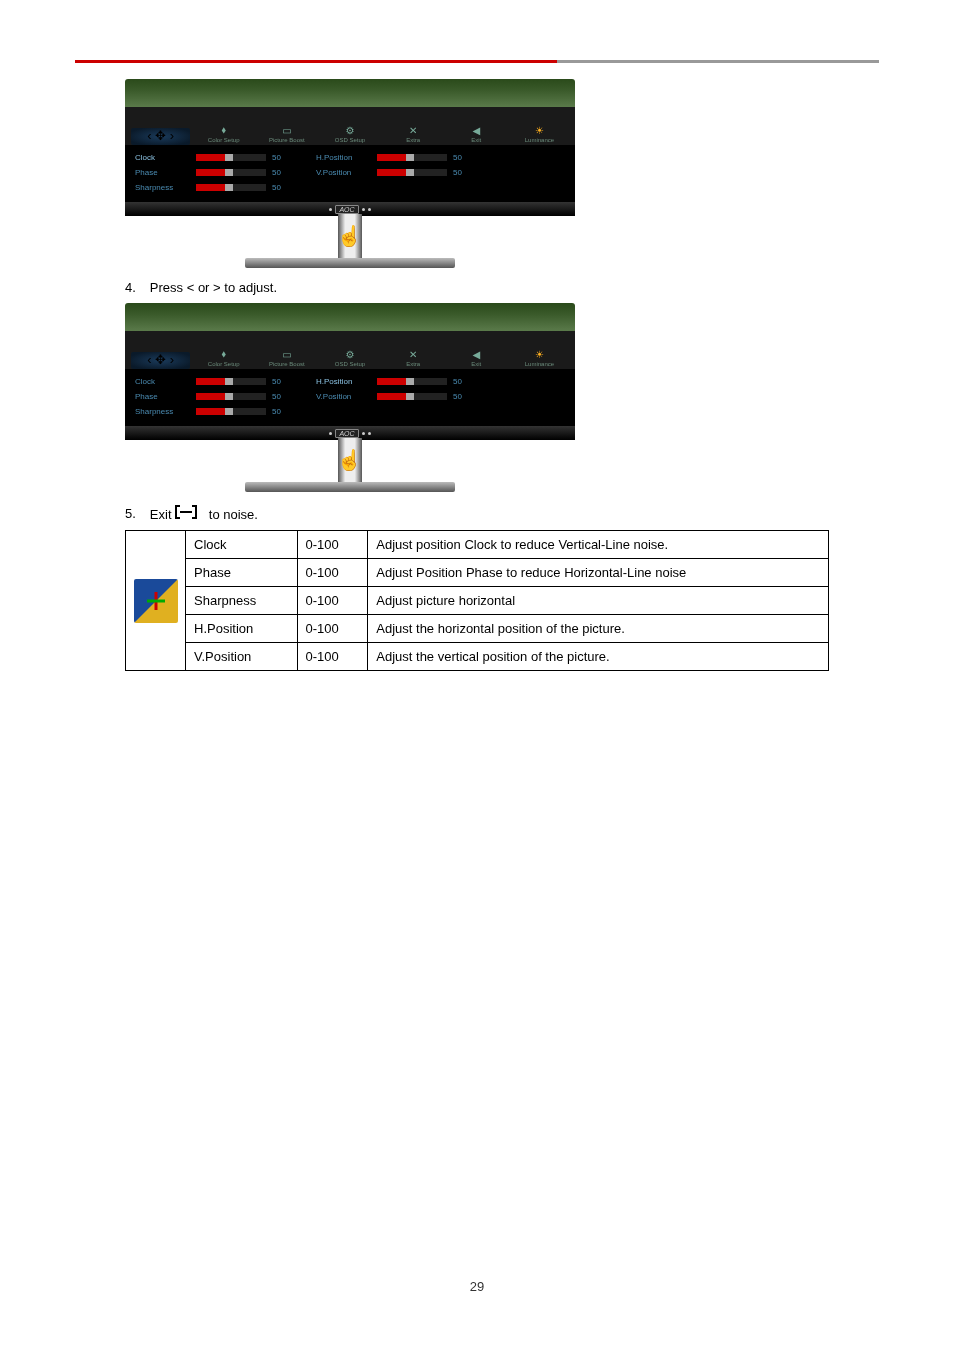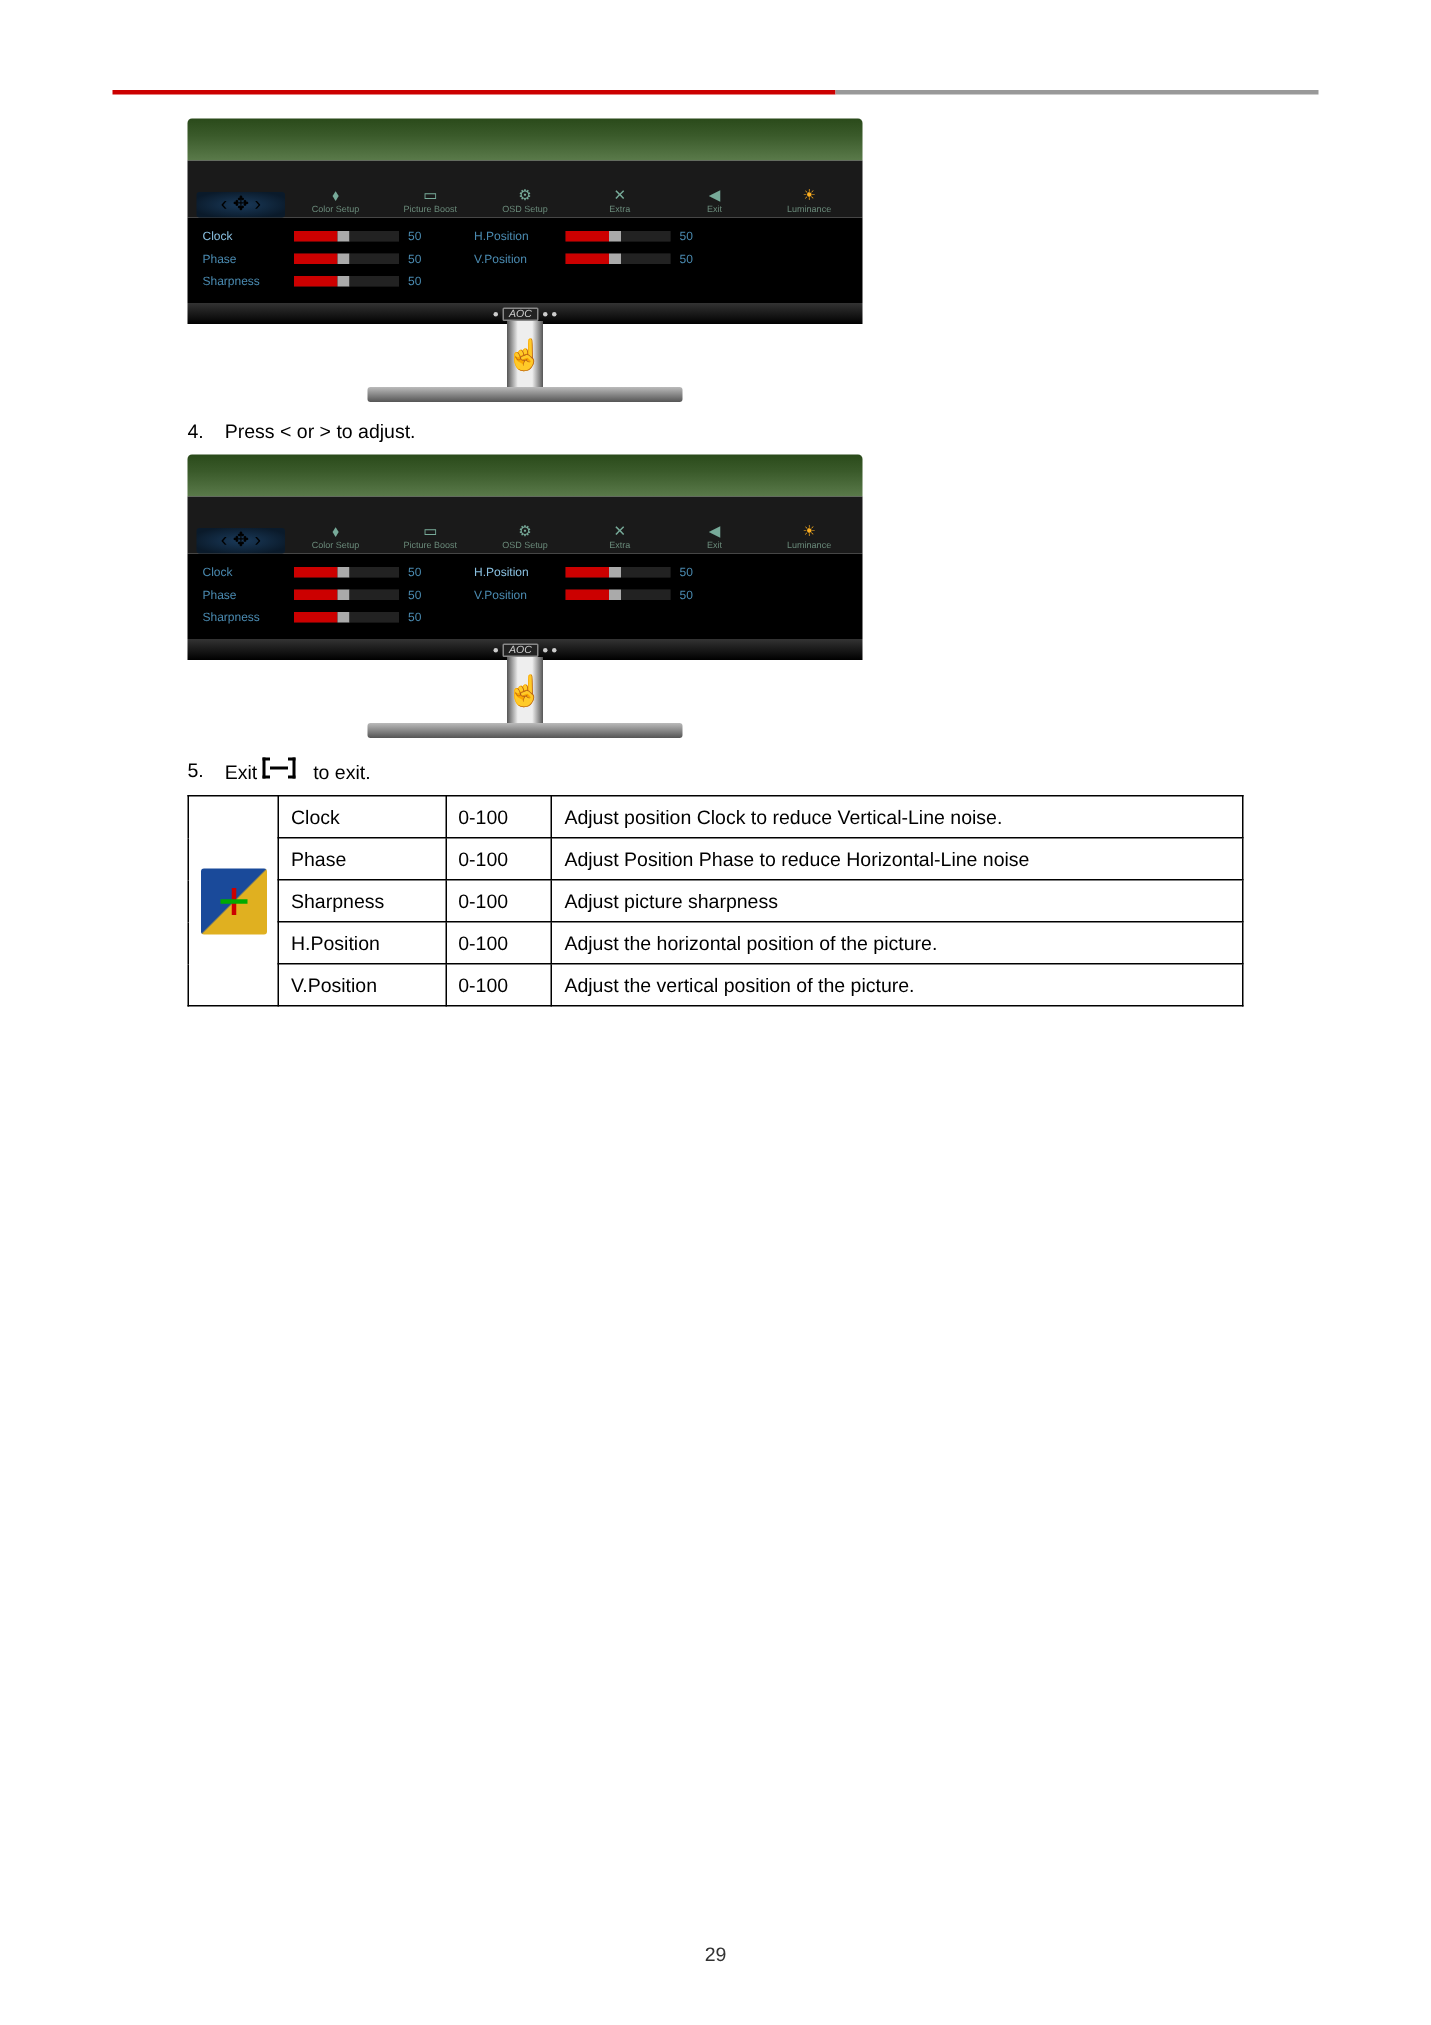--- a/index.html
+++ b/index.html
@@ -194,21 +194,21 @@
     content: "";
     position: absolute;
     left: 50%; top: 50%;
     width: 18px; height: 3px;
     background: #0a0;
     transform: translate(-50%, -50%);
   }
 
   .footer {
     position: absolute;
-    bottom: 40px;
+    bottom: 56px;
     left: 0;
     width: 100%;
     text-align: center;
     font-size: 13px;
     color: #333;
   }
 </style>
 </head>
 <body>
 
@@ -421,21 +421,21 @@
 <div class="step">
   <span class="num">5.</span>
   <span>
     <span>Exit </span>
     <span class="auto-icon">
       <span class="brk left"></span>
         <span class="bar"></span>
         <span class="bar"></span>
         <span class="brk right"></span>
     </span>
-    <span> to exit.</span>
+    <span> to noise.</span>
   </span>
 </div>
 
 <table class="param-table">
   <tbody>
       <tr>
     <td class="icon-cell" rowspan="5">
       <span class="image-setup-icon"></span>
     </td>
     <td>Clock</td>
@@ -443,21 +443,21 @@
     <td>Adjust position Clock to reduce Vertical-Line noise.</td>
   </tr>
   <tr>
     <td>Phase</td>
     <td>0-100</td>
     <td>Adjust Position Phase to reduce Horizontal-Line noise</td>
   </tr>
   <tr>
     <td>Sharpness</td>
     <td>0-100</td>
-    <td>Adjust picture sharpness</td>
+    <td>Adjust picture horizontal</td>
   </tr>
   <tr>
     <td>H.Position</td>
     <td>0-100</td>
     <td>Adjust the horizontal position of the picture.</td>
   </tr>
   <tr>
     <td>V.Position</td>
     <td>0-100</td>
     <td>Adjust the vertical position of the picture.</td>

